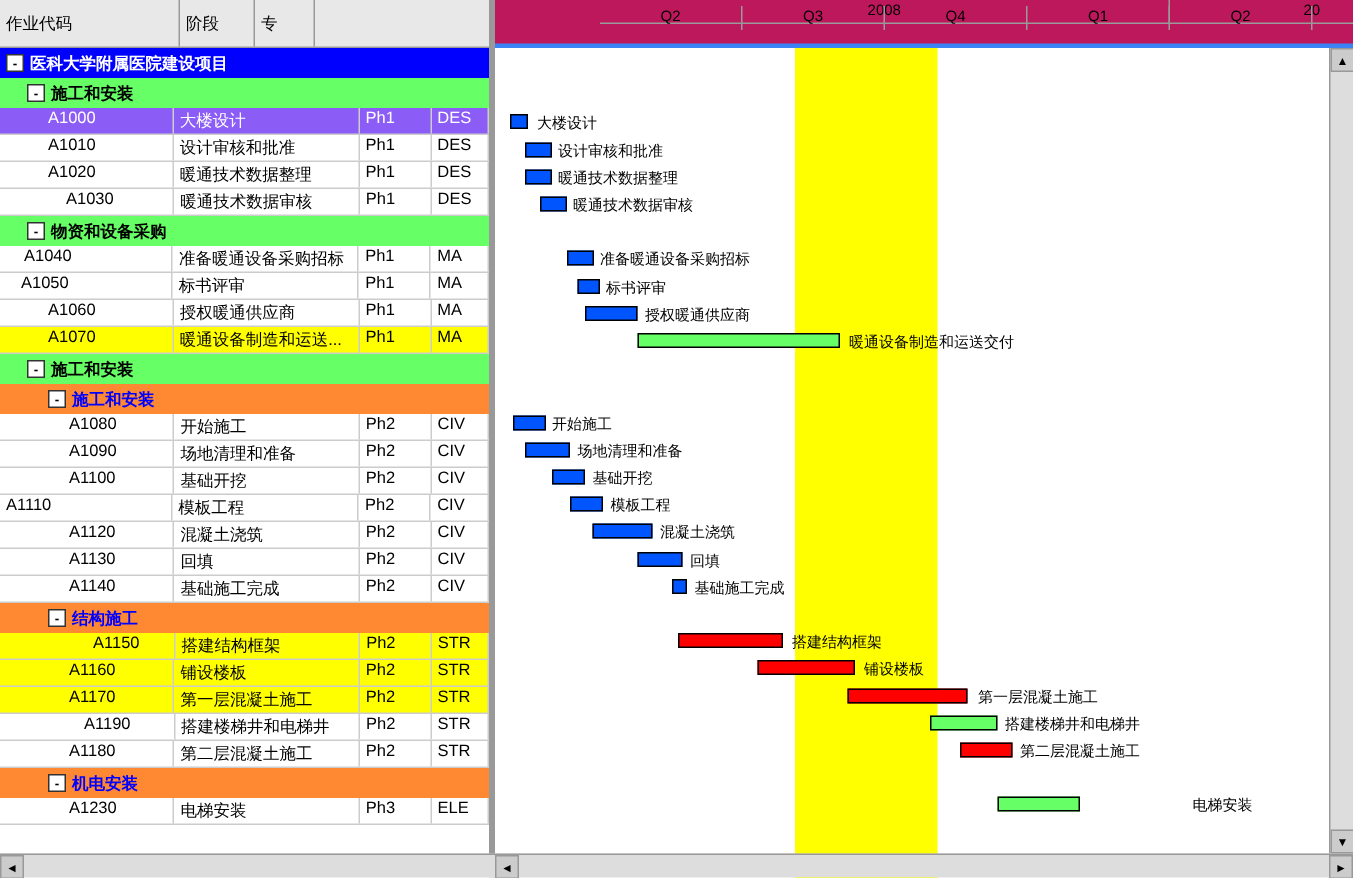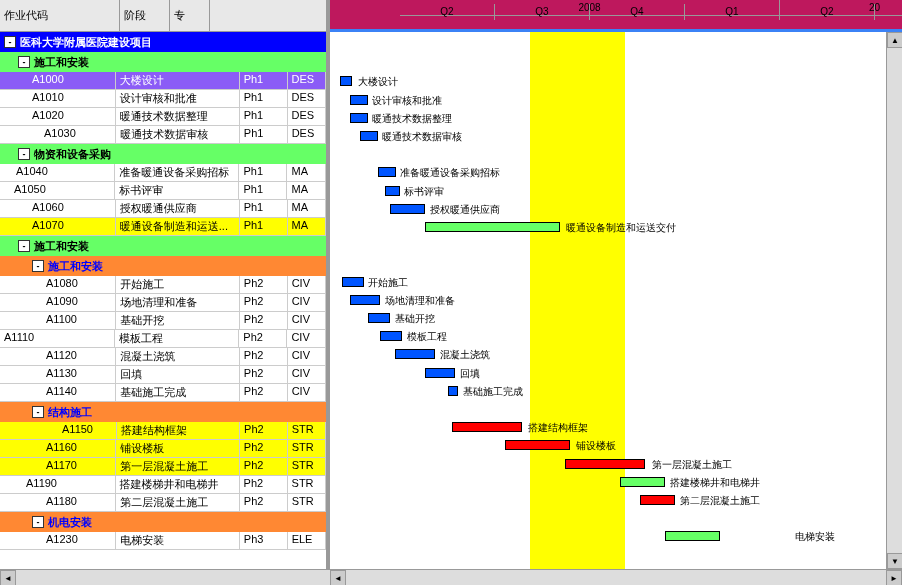--- a/index.html
+++ b/index.html
@@ -179,21 +179,21 @@
           <div class="col-phase">Ph2</div>
           <div class="col-spec">STR</div>
         </div>
         <div class="task-row yellow">
           <div class="col-code" style="padding-left:46px">A1170</div>
           <div class="col-name">第一层混凝土施工</div>
           <div class="col-phase">Ph2</div>
           <div class="col-spec">STR</div>
         </div>
         <div class="task-row">
-          <div class="col-code" style="padding-left:26px">A1190</div>
+          <div class="col-code" style="padding-left:56px">A1190</div>
           <div class="col-name">搭建楼梯井和电梯井</div>
           <div class="col-phase">Ph2</div>
           <div class="col-spec">STR</div>
         </div>
         <div class="task-row">
           <div class="col-code" style="padding-left:46px">A1180</div>
           <div class="col-name">第二层混凝土施工</div>
           <div class="col-phase">Ph2</div>
           <div class="col-spec">STR</div>
         </div>

